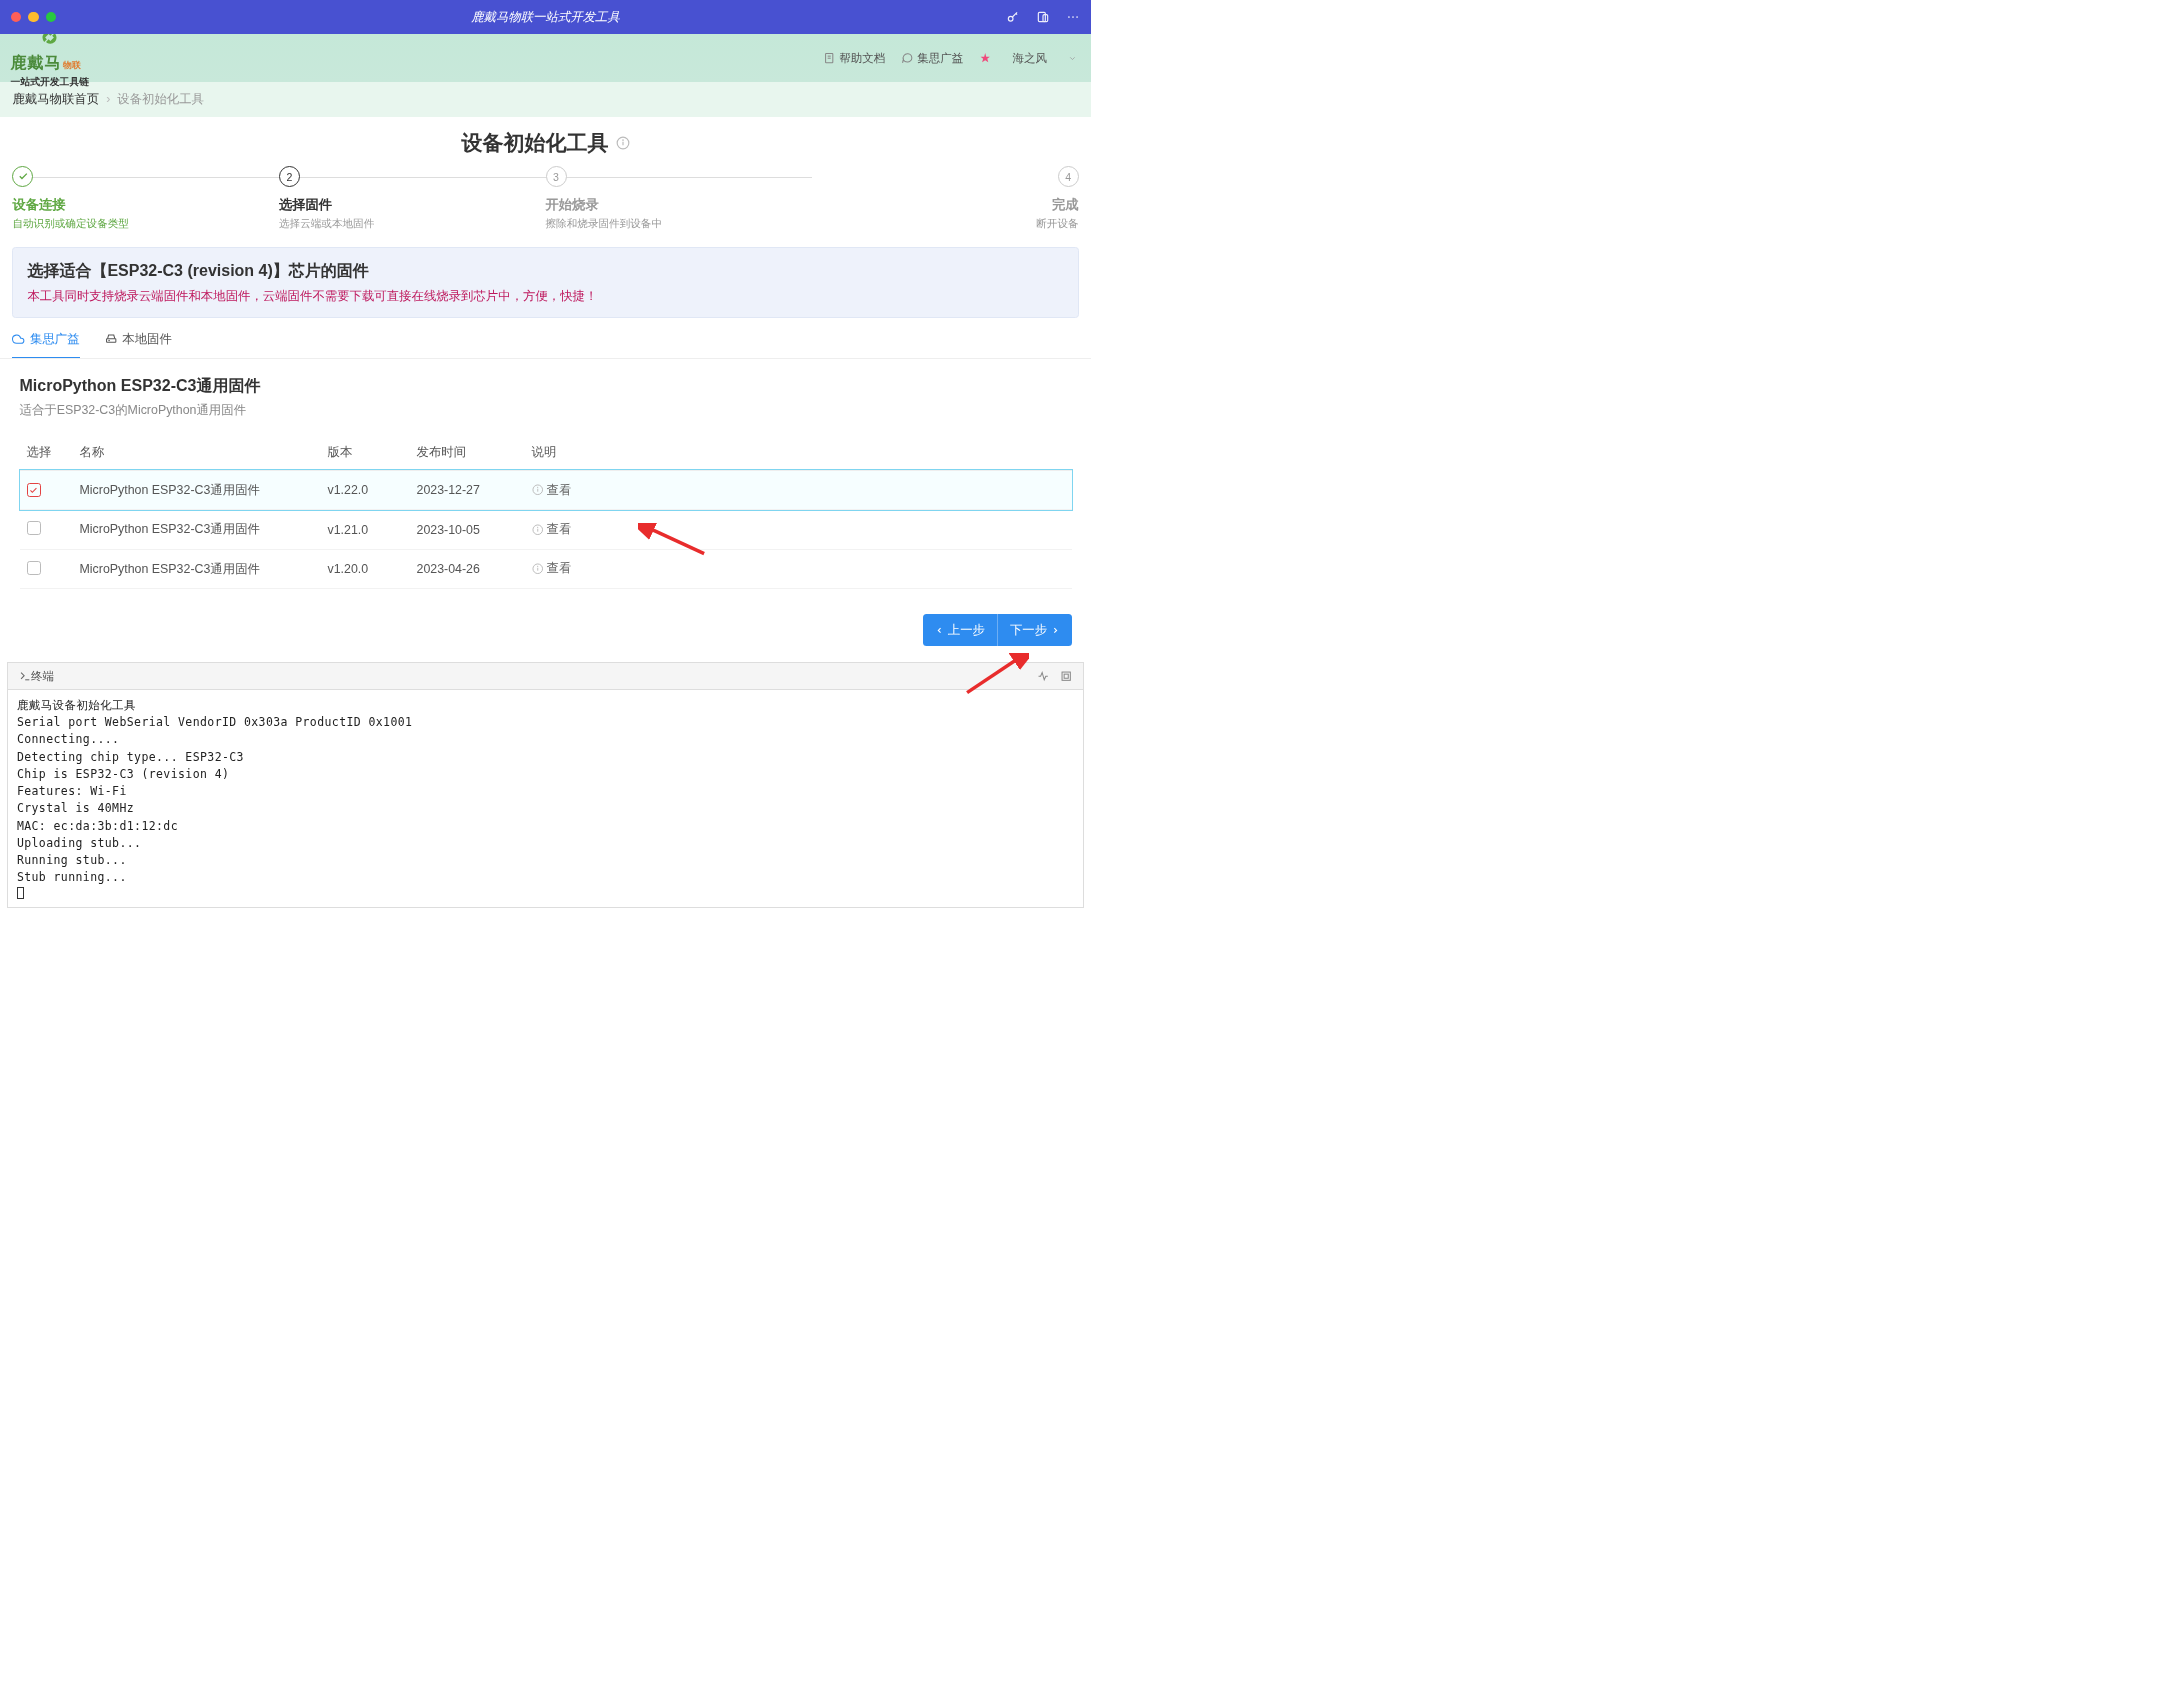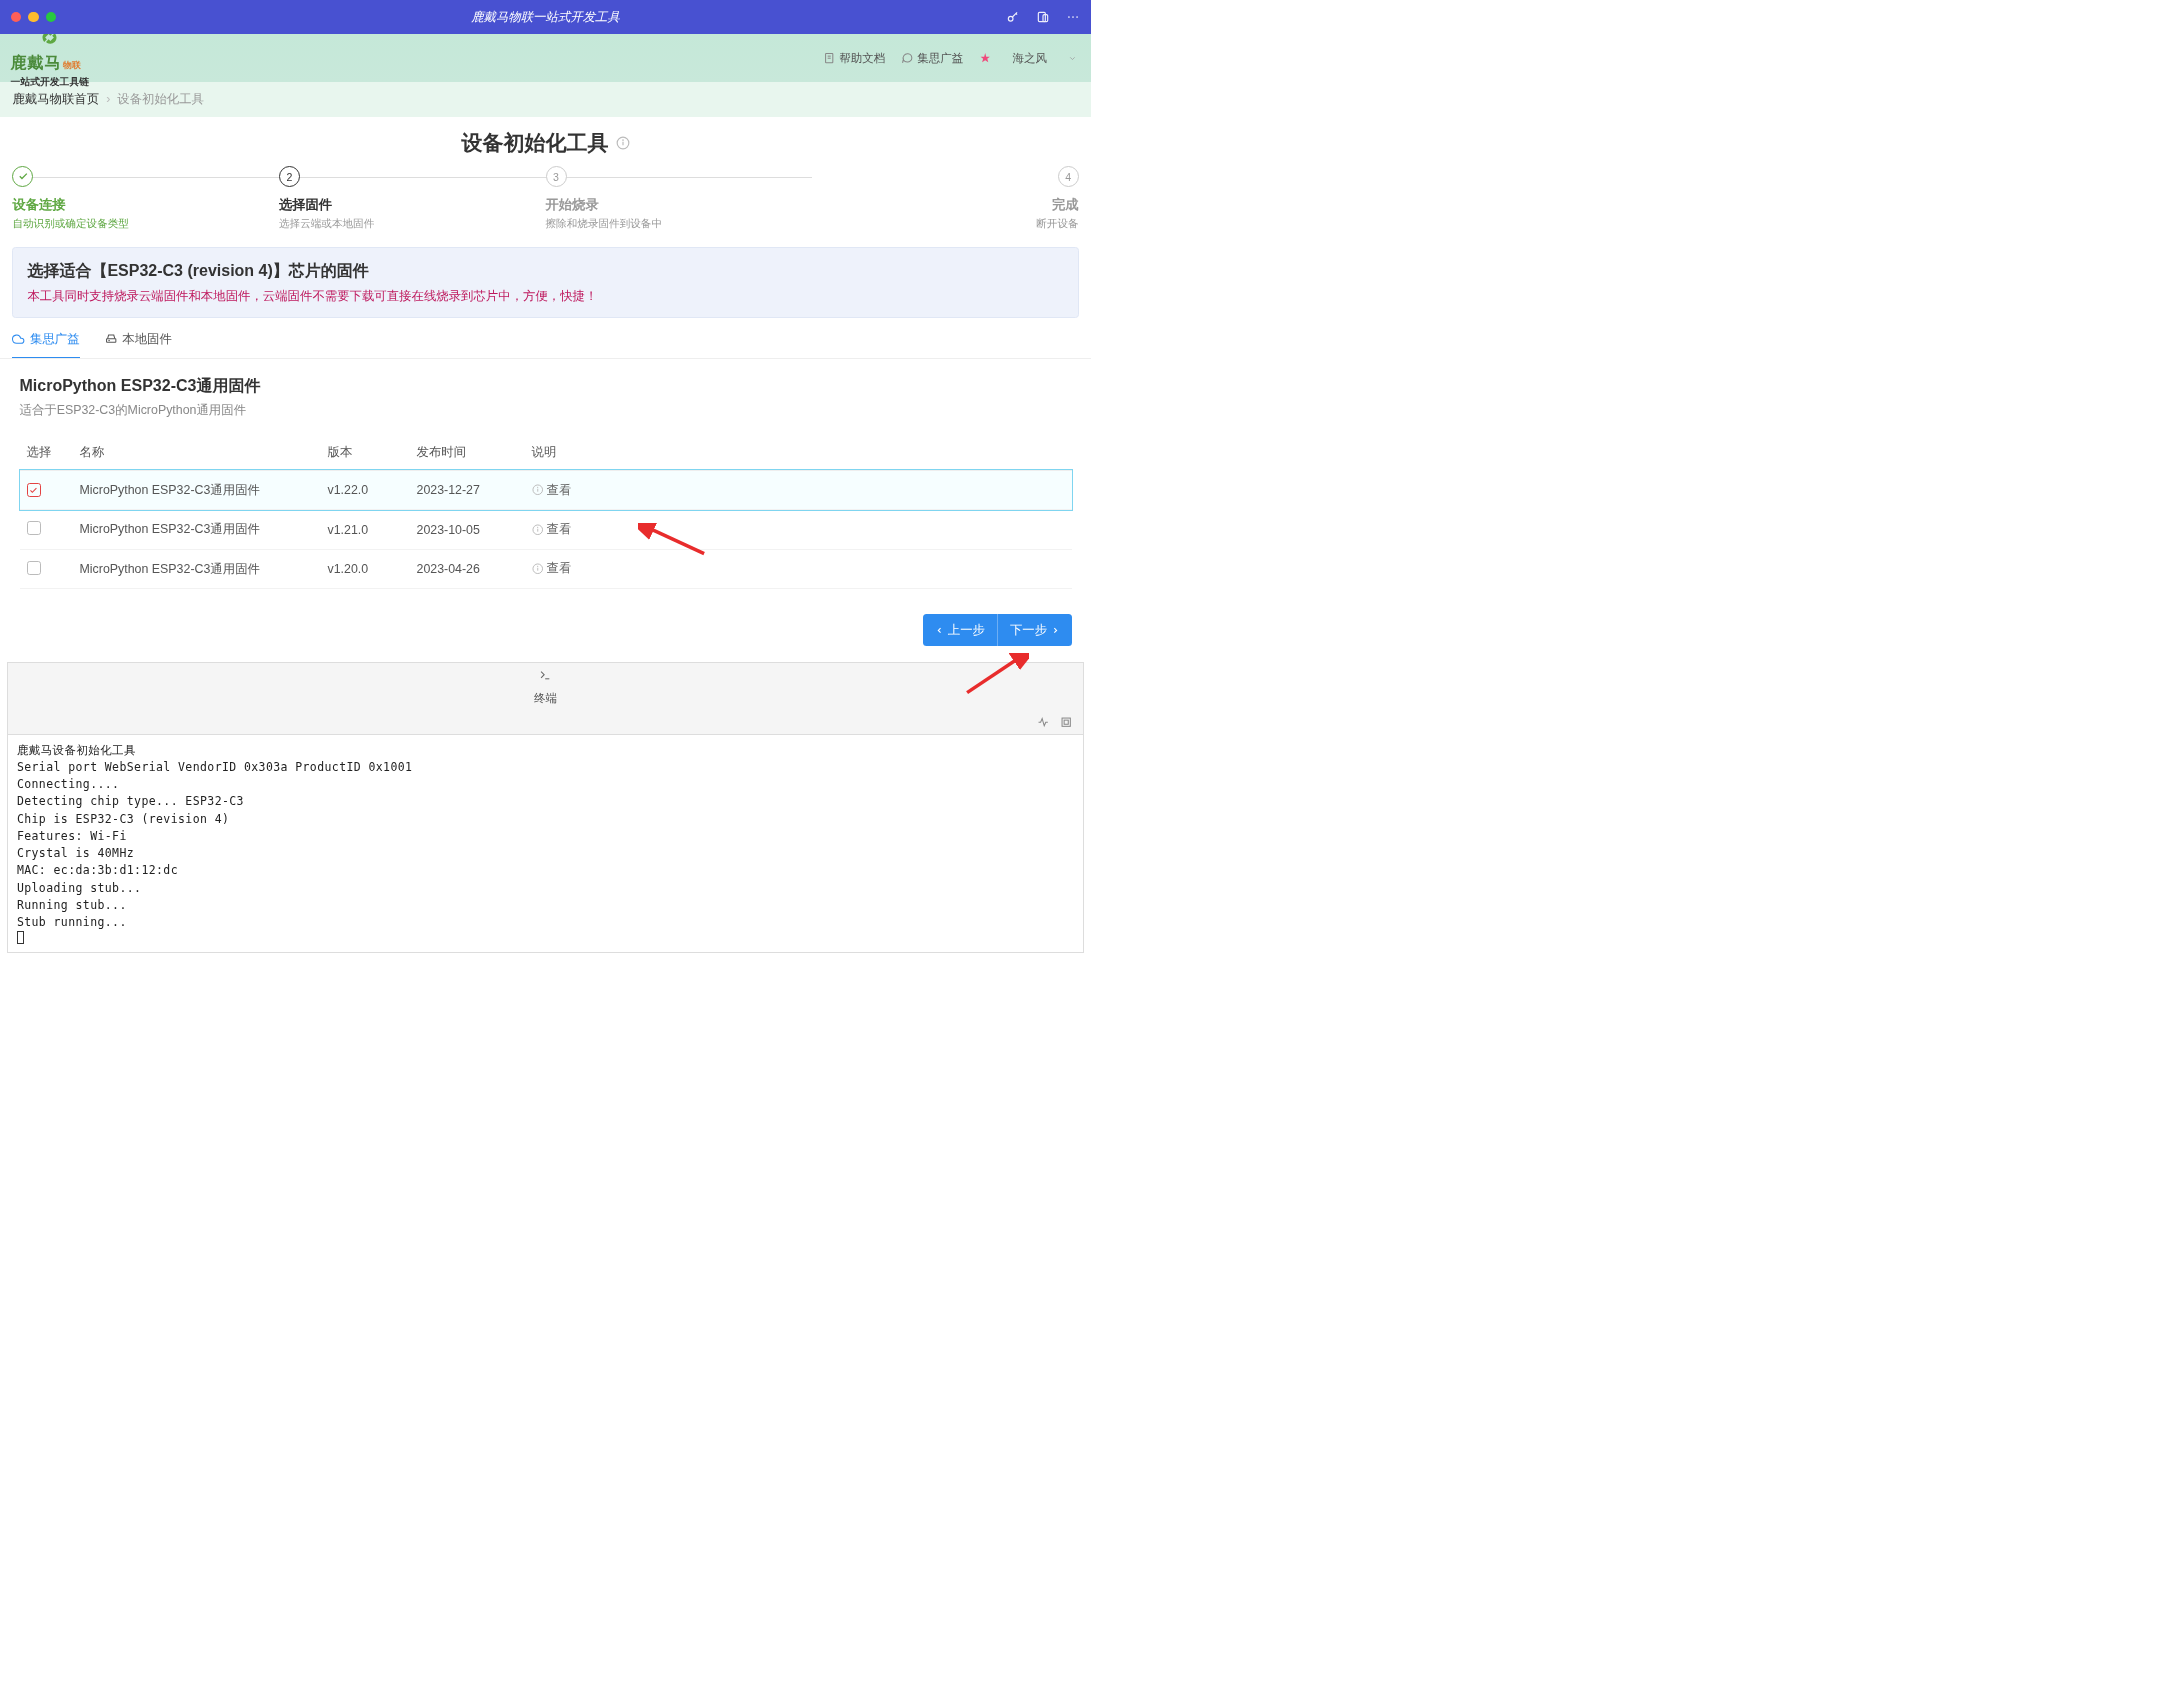--- a/index.html
+++ b/index.html
@@ -66,21 +66,21 @@
 .col-name { width: 248px; color: #333; }
 .col-version { width: 89px; }
 .col-date { width: 115px; }
 .view-link { display: inline-flex; align-items: center; gap: 3.5px; color: #666; cursor: pointer; }
 .view-link .icon { width: 11.5px; height: 11.5px; color: #bbb; }
 .actions { display: flex; justify-content: flex-end; gap: 0; padding: 25px 19.5px 16px; }
 .btn { height: 32px; padding: 0 12px; font-size: 12.4px; border: none; cursor: pointer; display: inline-flex; align-items: center; gap: 3.5px; background: #2e8cf0; color: #fff; }
 .btn:first-child { border-radius: 3.5px 0 0 3.5px; border-right: 0.9px solid rgba(255,255,255,0.3); }
 .btn:last-child { border-radius: 0 3.5px 3.5px 0; }
 .btn .chev { width: 8.9px; height: 8.9px; }
-.terminal-bar { background: #f5f5f5; border: 0.9px solid #ddd; padding: 5.3px 10.6px; display: flex; align-items: center; gap: 10px; font-size: 11.5px; color: #555; margin: 0 7px; flex-direction: column; }
+.terminal-bar { background: #f5f5f5; border: 0.9px solid #ddd; padding: 5.3px 10.6px; display: flex; align-items: center; gap: 0; font-size: 11.5px; color: #555; margin: 0 7px; }
 .terminal-bar .right { margin-left: auto; display: flex; gap: 10.6px; }
 .term-icon { width: 12.4px; height: 12.4px; cursor: pointer; color: #888; }
 .terminal { background: #fff; border: 0.9px solid #ddd; border-top: none; margin: 0 7px; padding: 7px 8.9px; font-family: "Menlo", "Consolas", monospace; font-size: 11.5px; line-height: 1.5; white-space: pre; color: #222; height: 218px; overflow: hidden; letter-spacing: 0.4px; }
 .cursor-block { display: inline-block; width: 7px; height: 12.4px; border: 0.9px solid #333; }
 .arrow { position: absolute; pointer-events: none; }
 .arrow svg { display: block; }
 </style>
 </head>
 <body>
 

